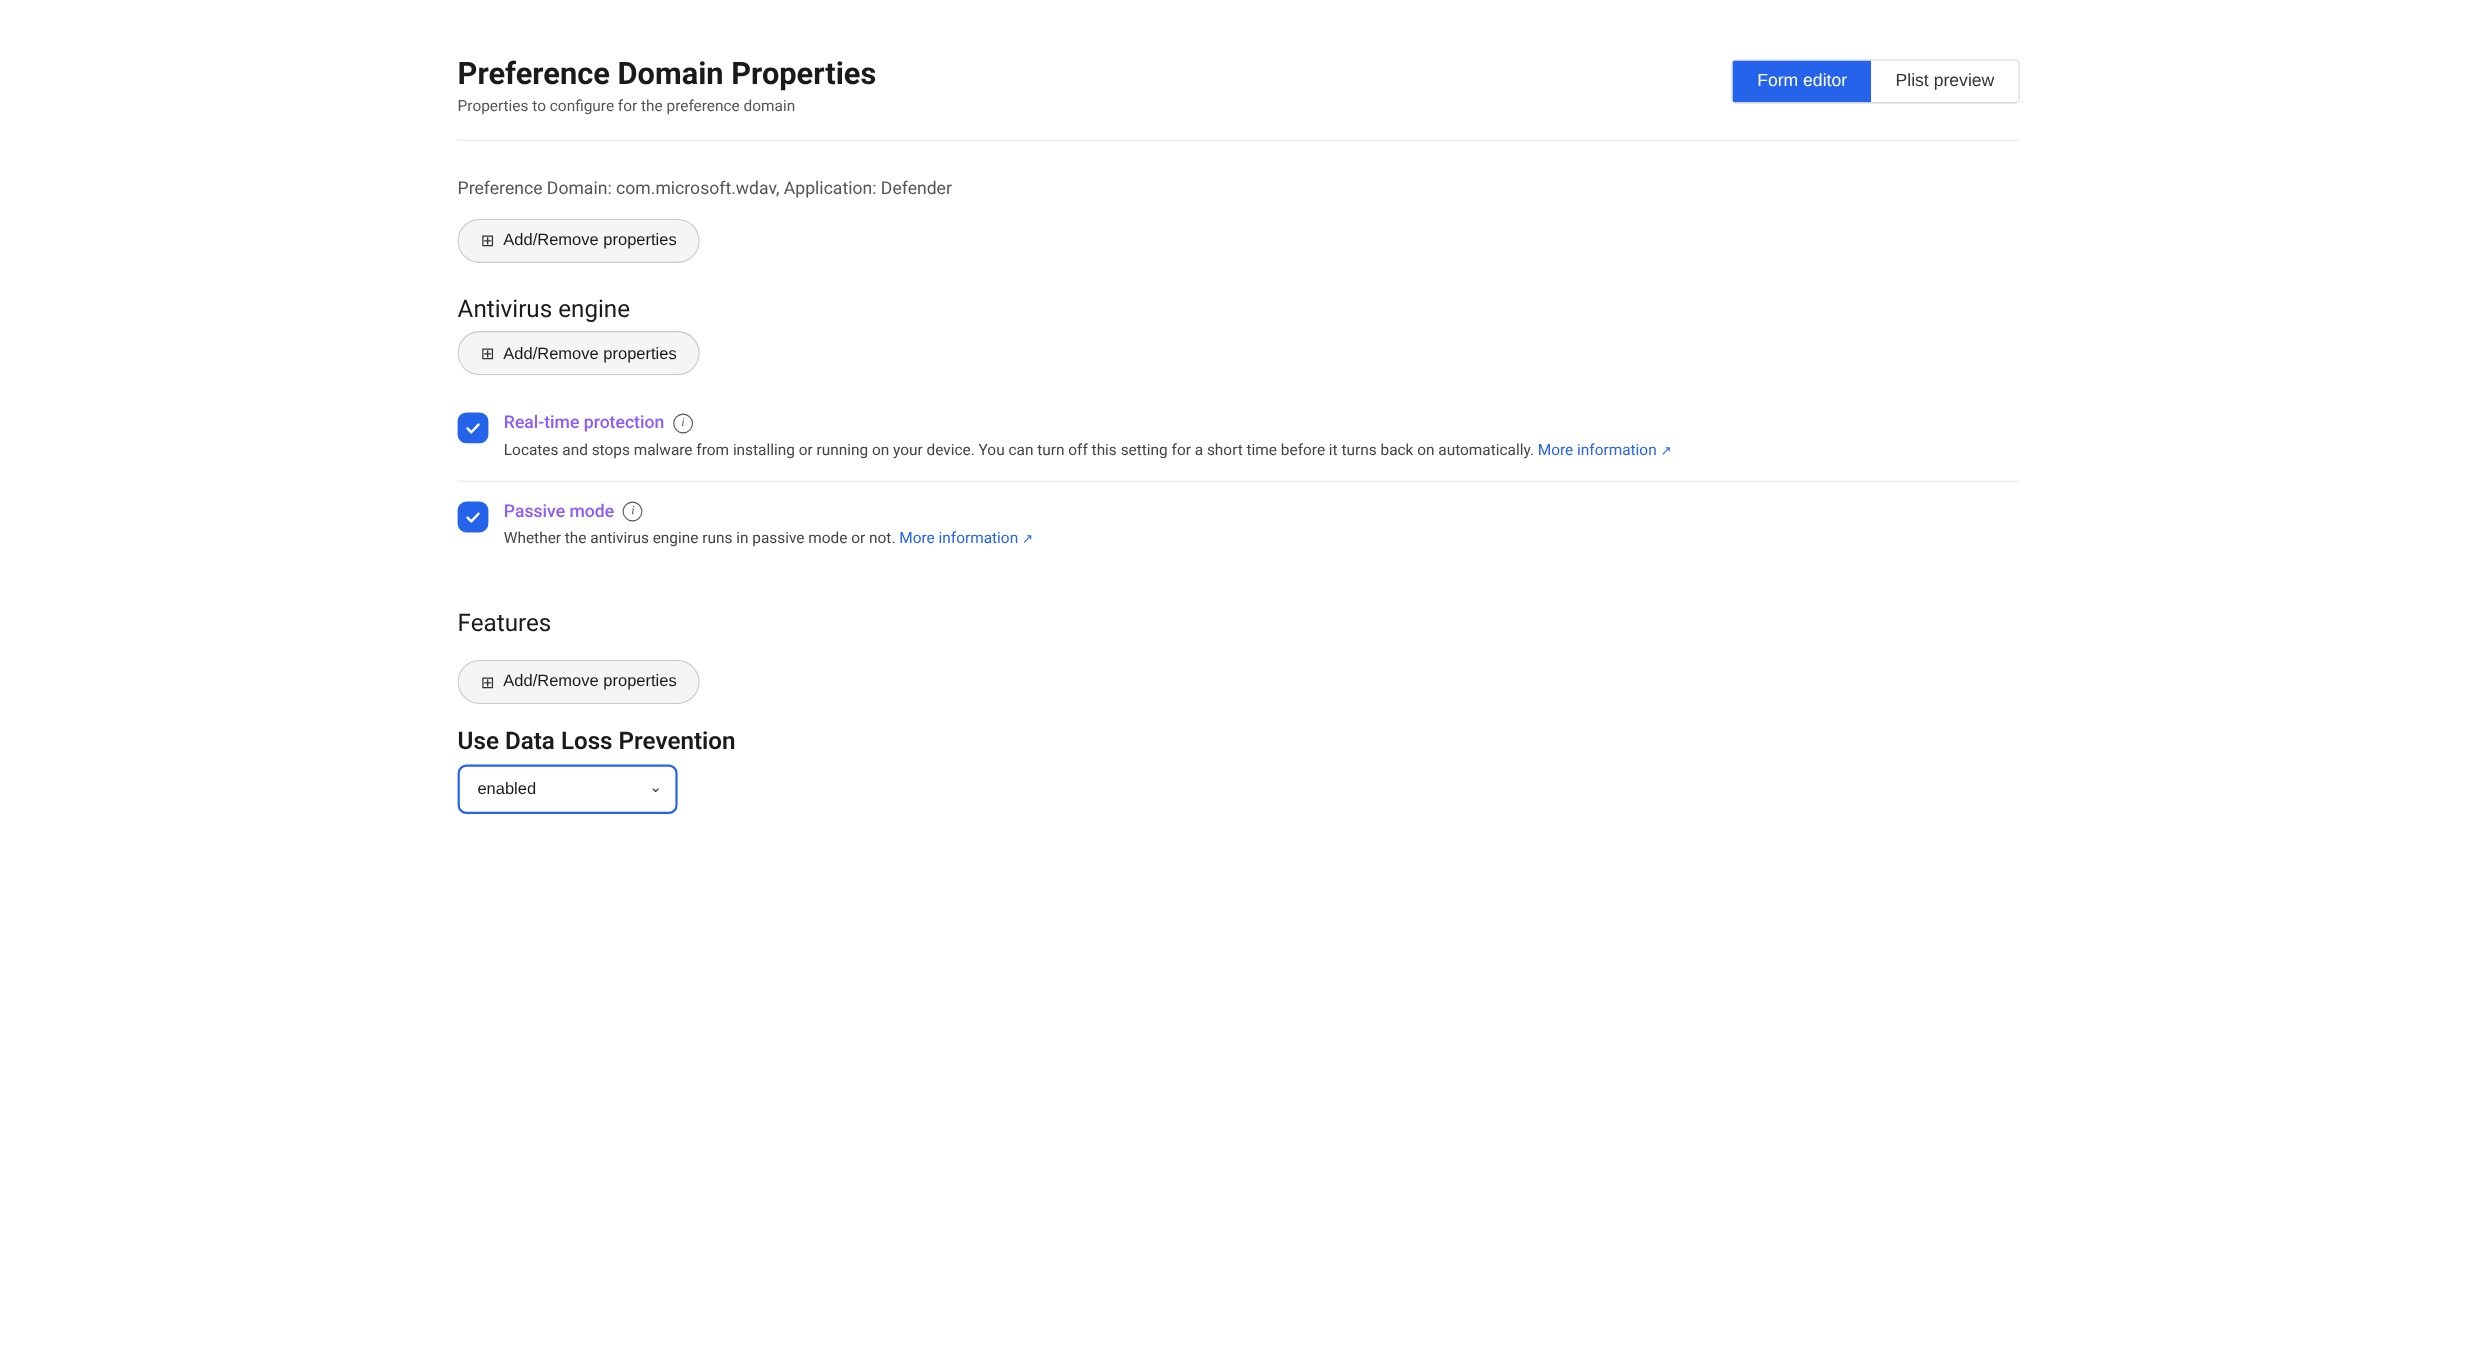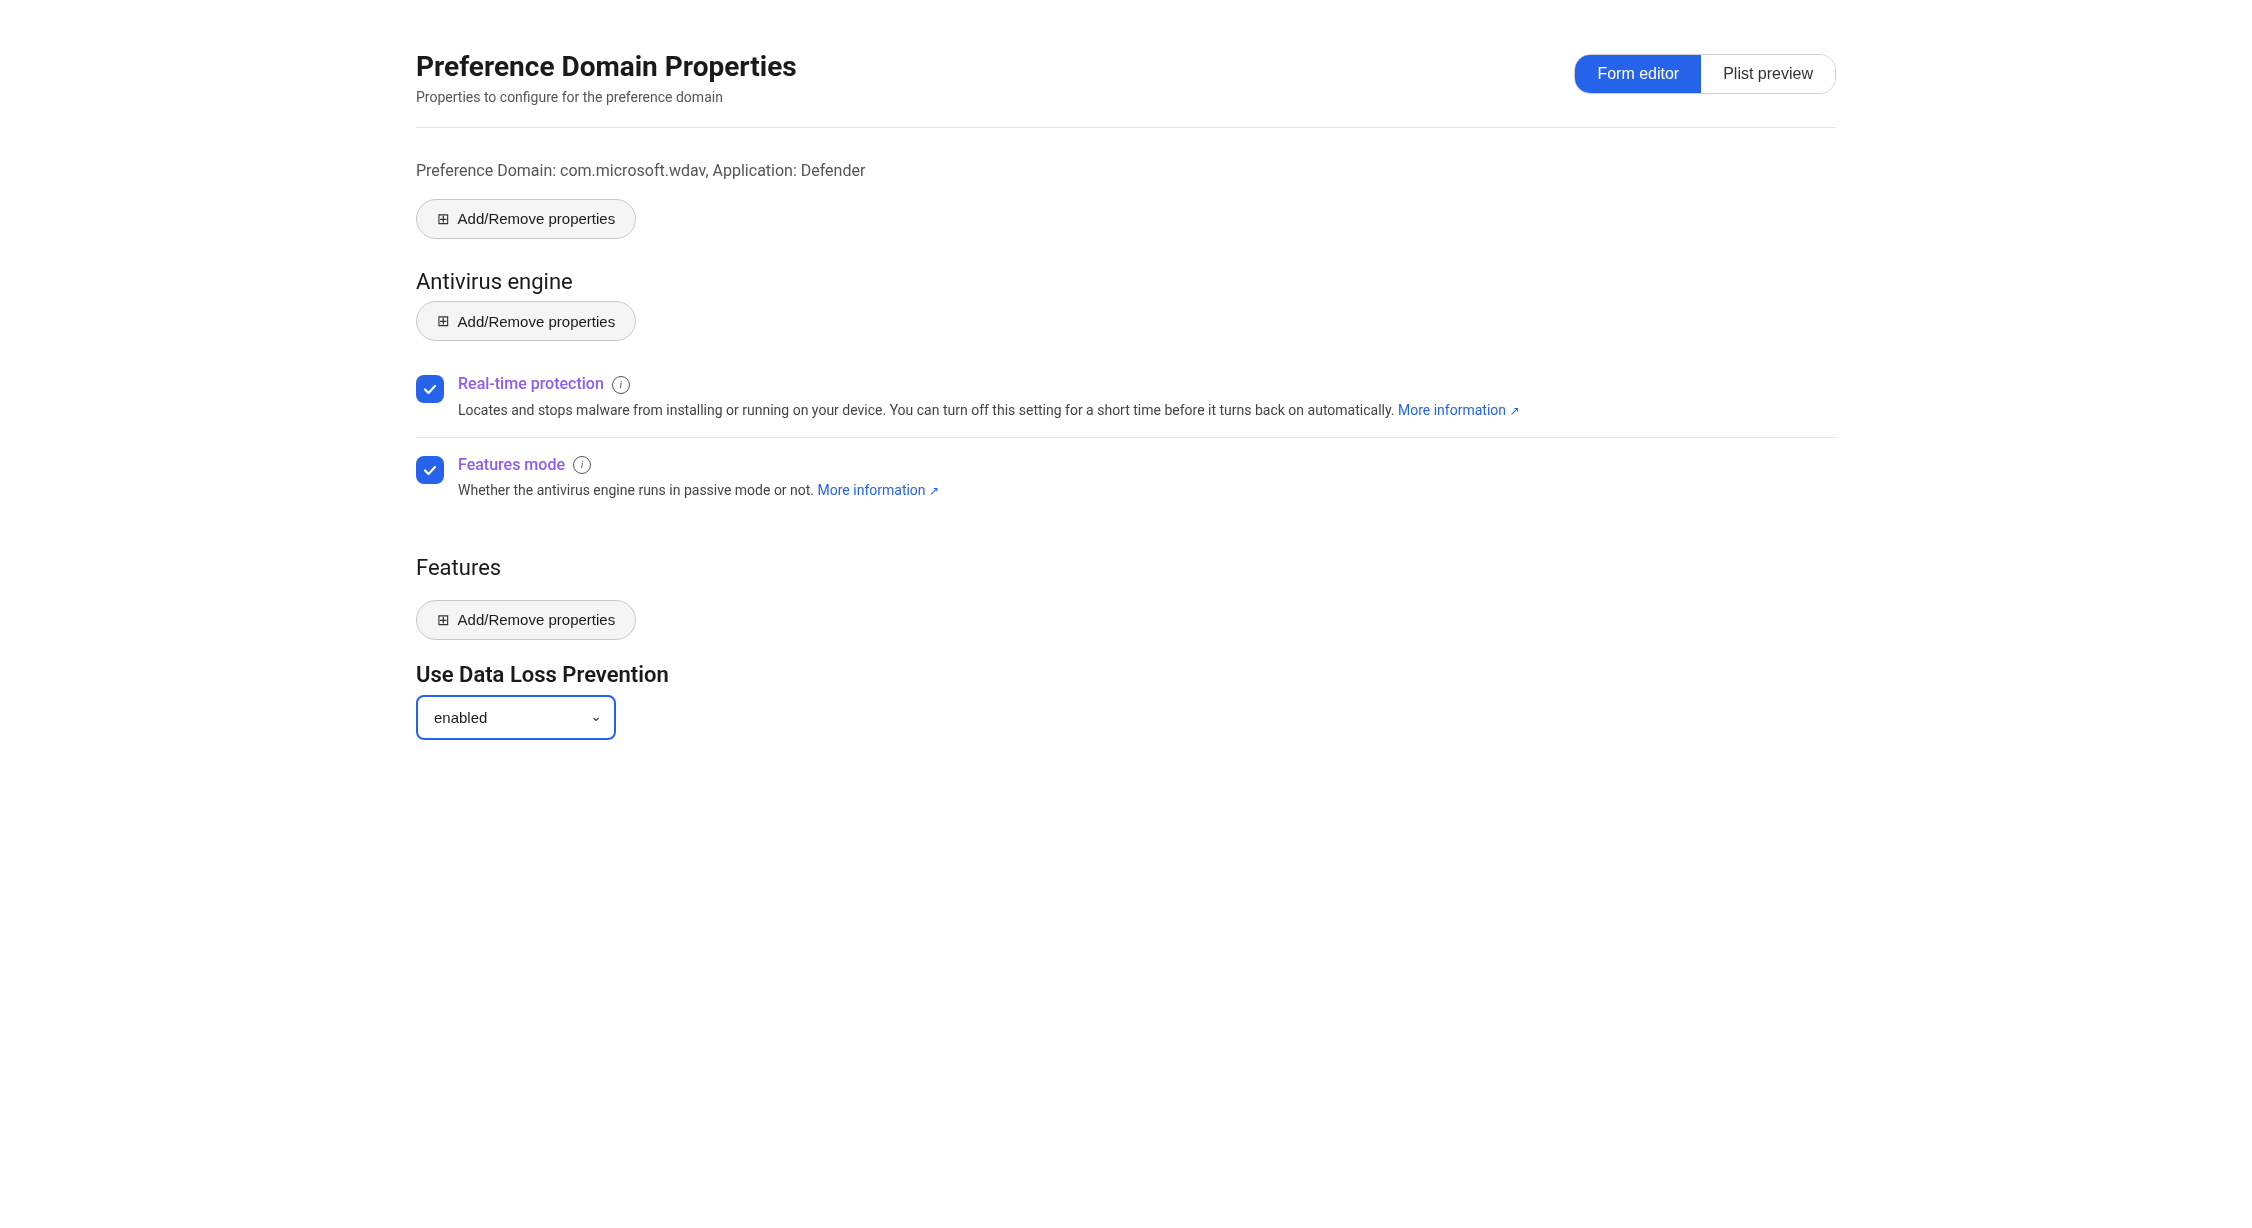--- a/index.html
+++ b/index.html
@@ -43,21 +43,21 @@
     }
 
     .page-subtitle {
       font-size: 14px;
       color: #555;
       margin-top: 4px;
     }
 
     .view-toggle {
       display: flex;
-      border-radius: 16px;
+      border-radius: 4px;
       overflow: hidden;
       border: 1px solid #d0d0d0;
       margin-top: 4px;
     }
 
     .view-toggle-btn {
       padding: 10px 22px;
       font-size: 16px;
       cursor: pointer;
       border: none;
@@ -316,21 +316,21 @@
       </div>
 
       <div class="property-row">
         <div class="property-checkbox">
           <svg viewBox="0 0 16 16" fill="none" xmlns="http://www.w3.org/2000/svg">
             <path d="M3 8.5L6.5 12L13 5" stroke="white" stroke-width="2.2" stroke-linecap="round" stroke-linejoin="round"></path>
           </svg>
         </div>
         <div class="property-content">
           <div class="property-name-row">
-            <span class="property-name">Features mode</span>
+            <span class="property-name">Passive mode</span>
             <span class="info-icon">i</span>
           </div>
           <p class="property-description">
             Whether the antivirus engine runs in passive mode or not.
             <a href="#" class="more-info-link">
               More information <span class="external-link-icon">↗</span>
             </a>
           </p>
         </div>
       </div>

